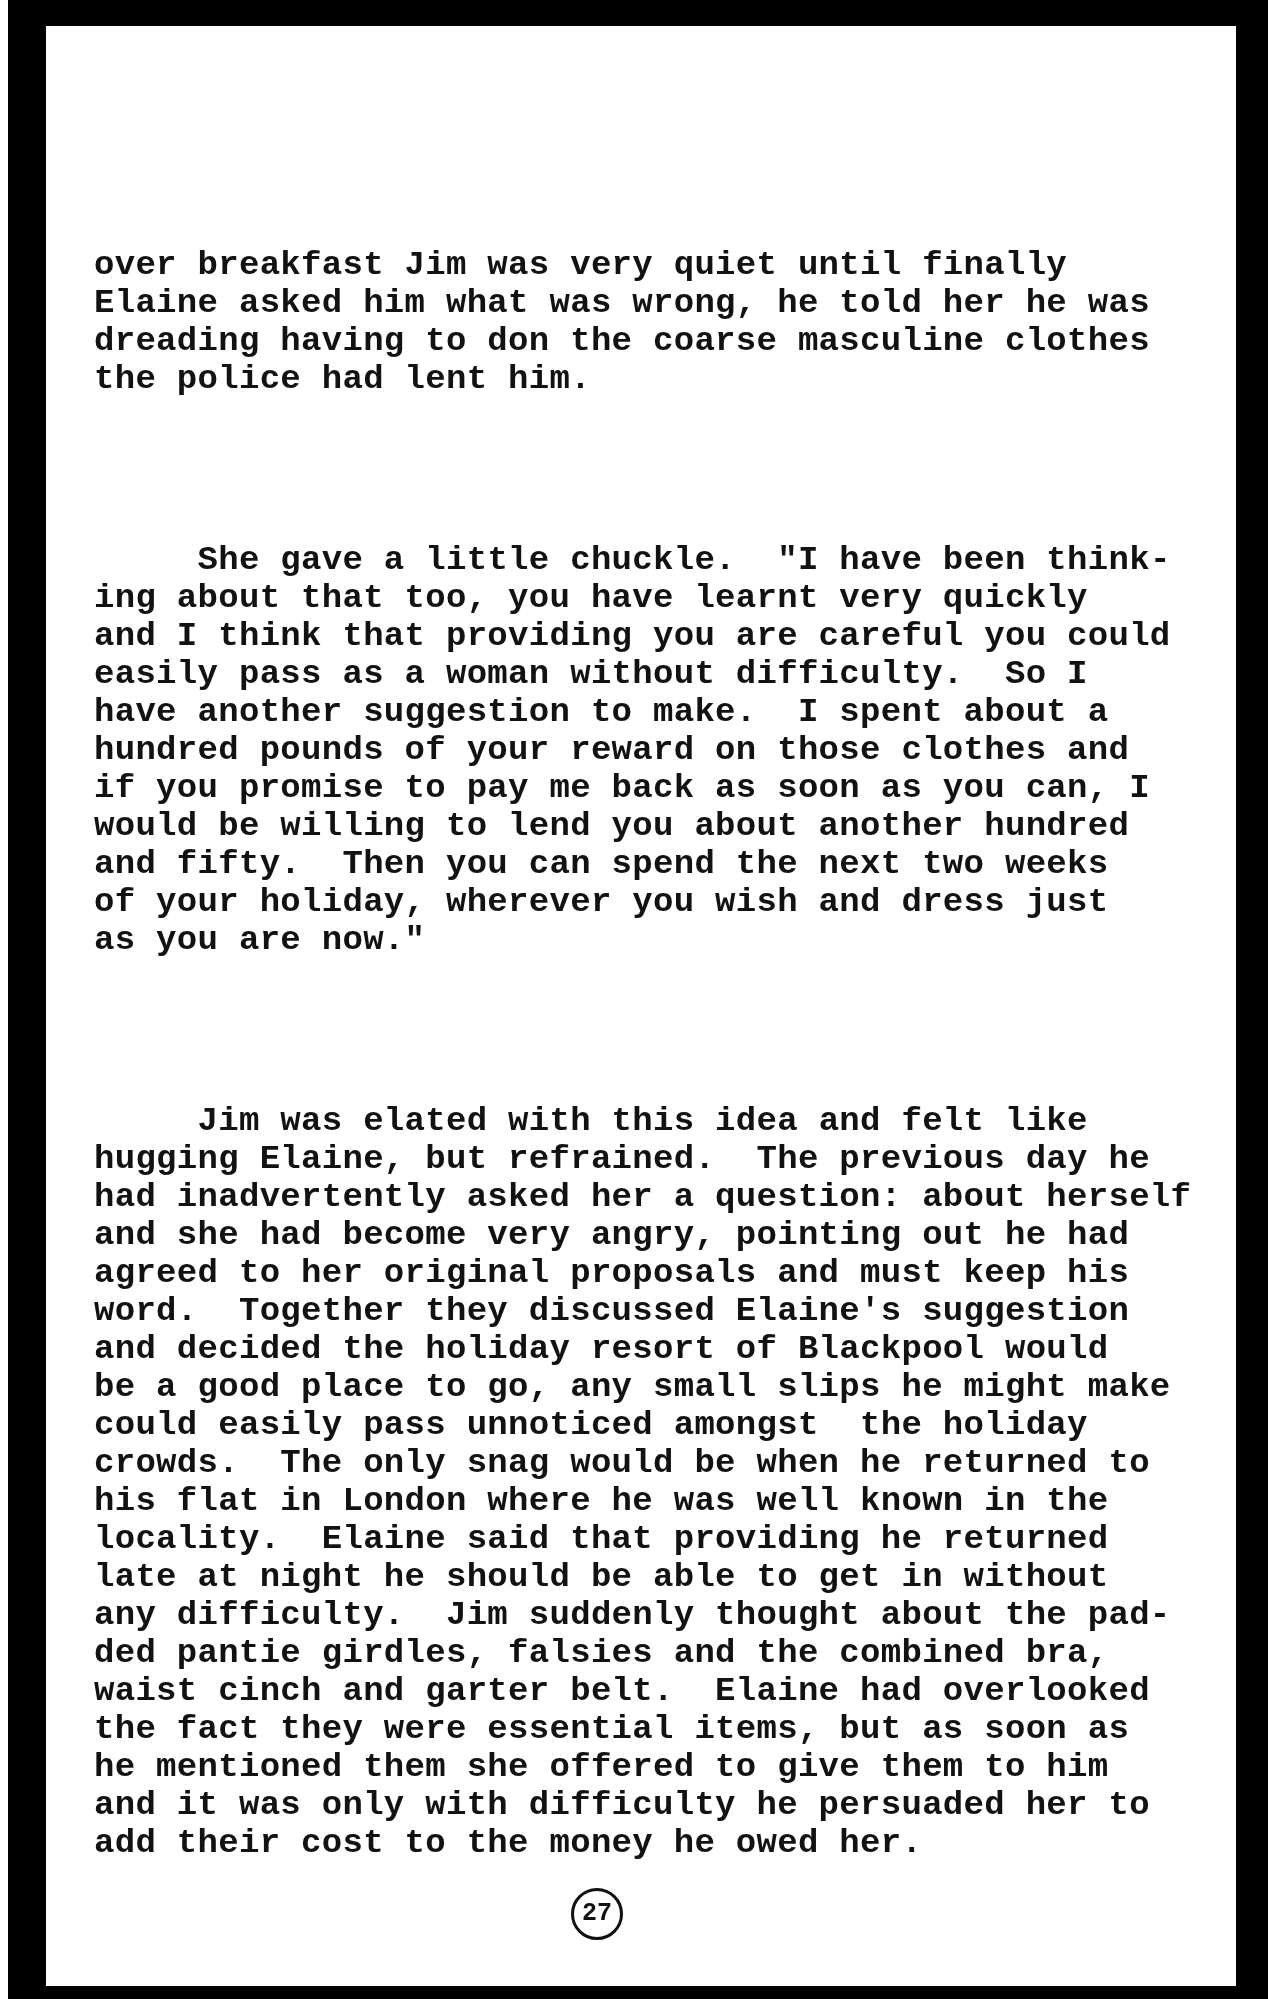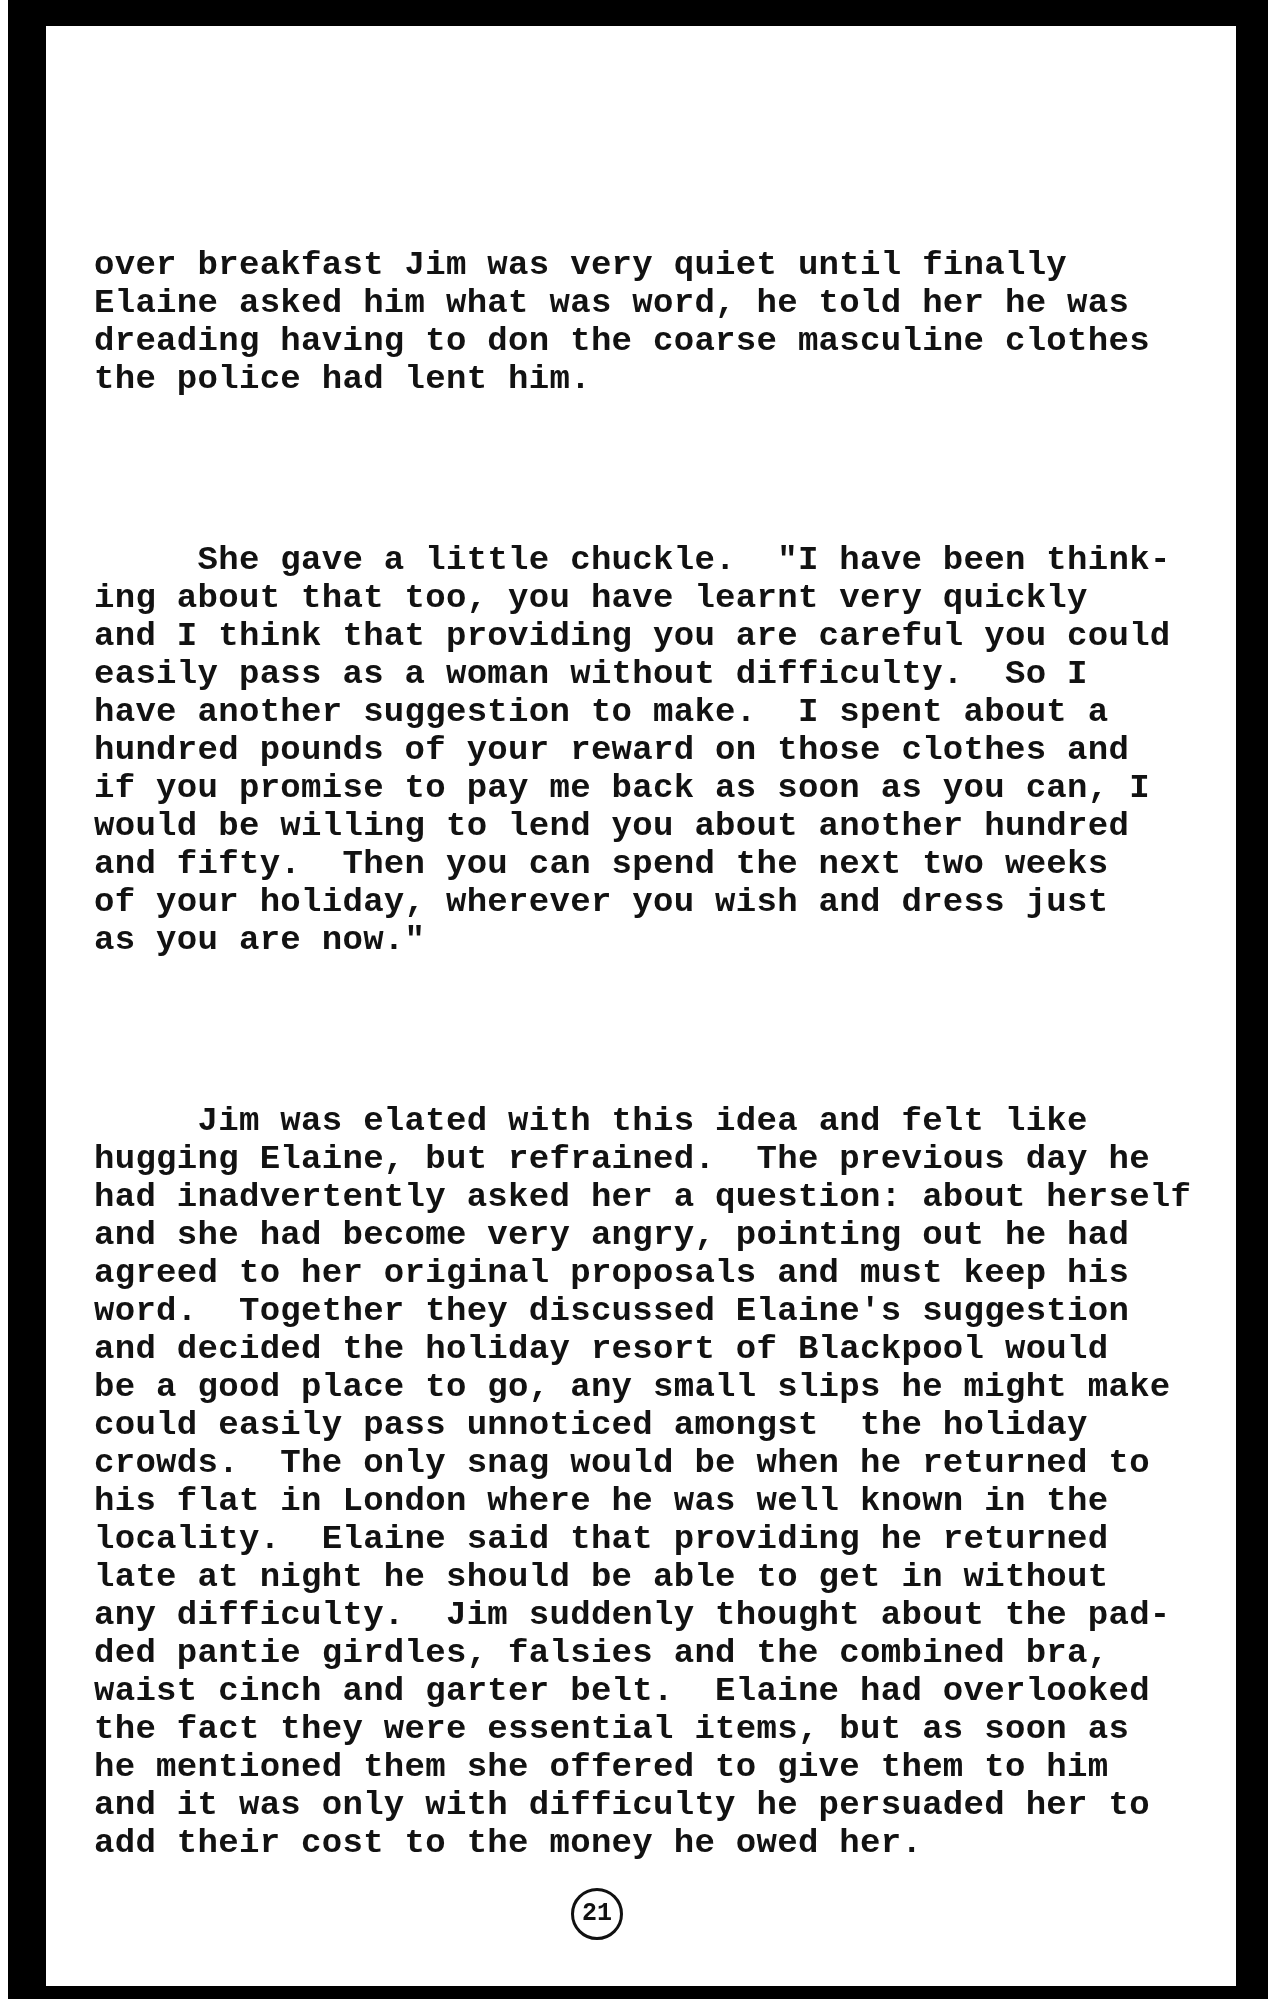--- a/index.html
+++ b/index.html
@@ -70,21 +70,21 @@
 
 <div class="scan-page">
 
   <div class="edge edge-left"></div>
   <div class="edge edge-top"></div>
   <div class="edge edge-right"></div>
   <div class="edge edge-bottom"></div>
 
   <div class="text-block">
     <p class="para">over breakfast Jim was very quiet until finally
-Elaine asked him what was word, he told her he was
+Elaine asked him what was wrong, he told her he was
 dreading having to don the coarse masculine clothes
 the police had lent him.</p>
     <p class="para">     She gave a little chuckle.  "I have been think-
 ing about that too, you have learnt very quickly
 and I think that providing you are careful you could
 easily pass as a woman without difficulty.  So I
 have another suggestion to make.  I spent about a
 hundred pounds of your reward on those clothes and
 if you promise to pay me back as soon as you can, I
 would be willing to lend you about another hundred
@@ -108,16 +108,16 @@
 ded pantie girdles, falsies and the combined bra,
 waist cinch and garter belt.  Elaine had overlooked
 the fact they were essential items, but as soon as
 he mentioned them she offered to give them to him
 and it was only with difficulty he persuaded her to
 add their cost to the money he owed her.</p>
     
   </div>
 
   <div class="page-number-circle">
-    <span>21</span>
+    <span>27</span>
   </div>
 
 </div>
 
 </body></html>

